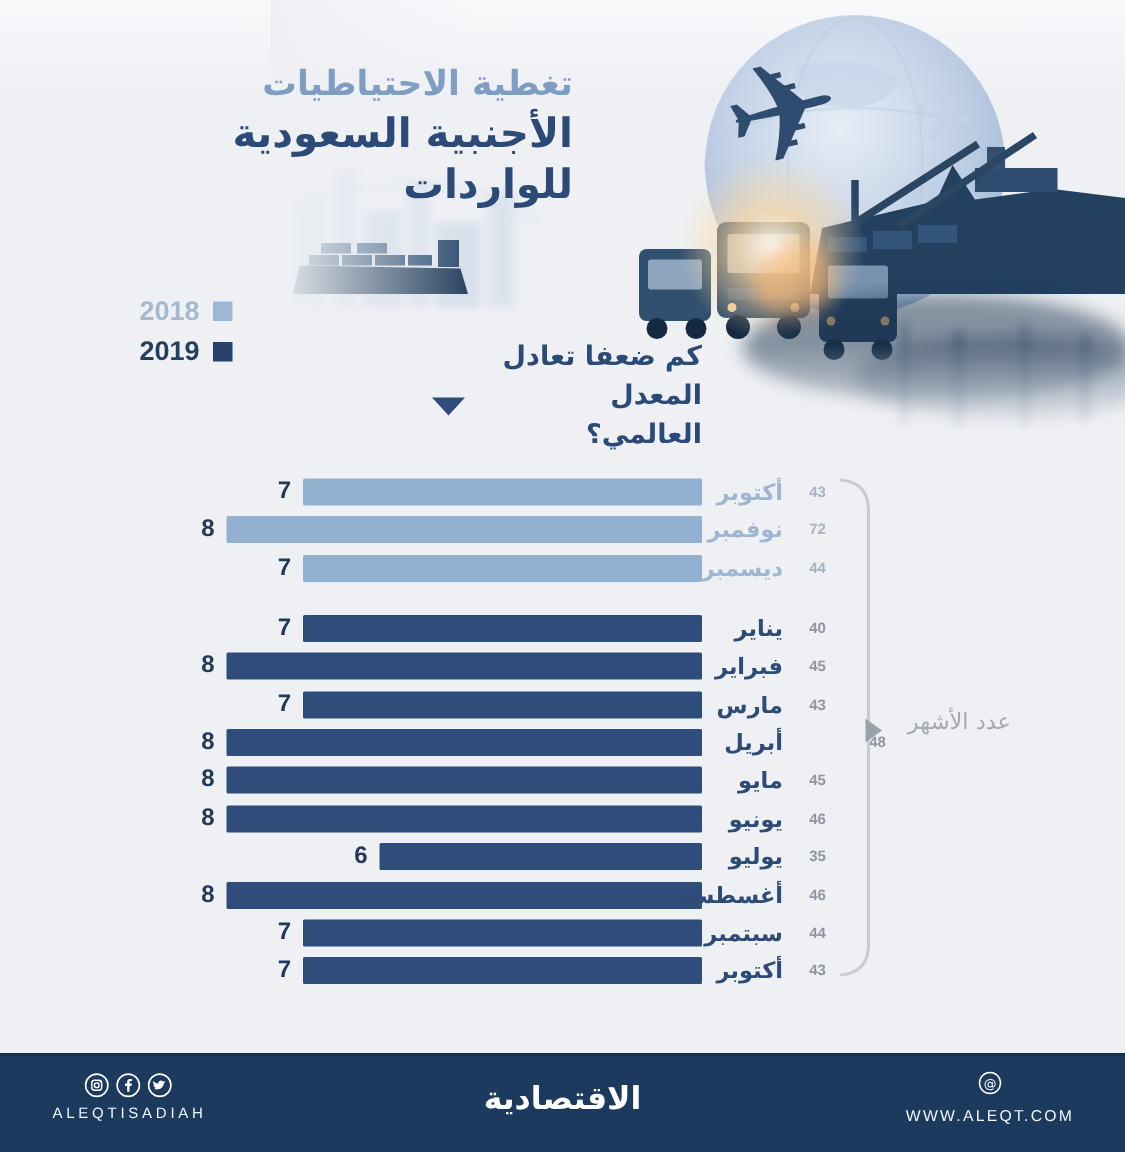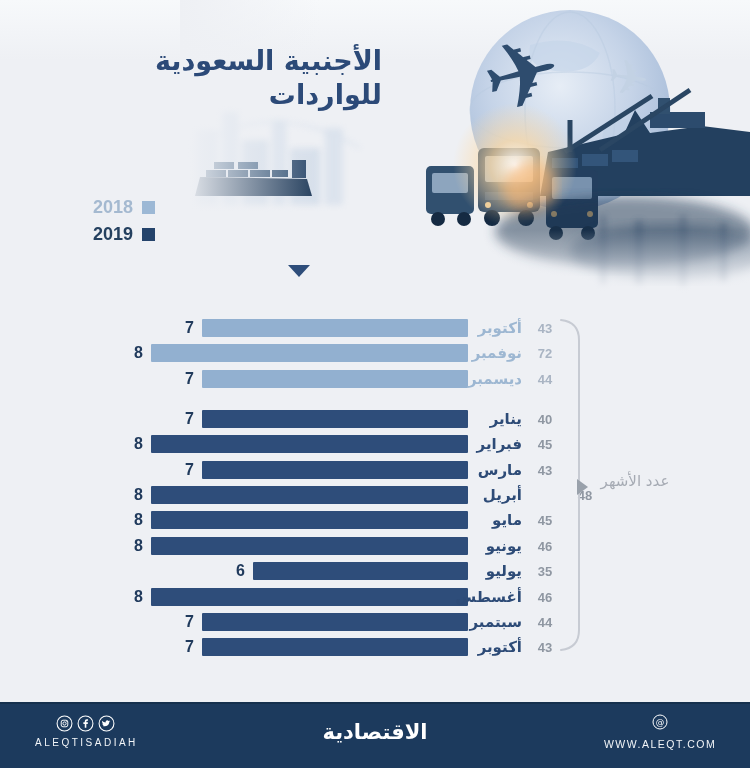--- a/index.html
+++ b/index.html
@@ -33,28 +33,28 @@
 
   
   .chart{position:absolute;left:0;top:0;width:750px;height:700px;}
   .chart-row{position:absolute;left:0;width:750px;height:20px;}
   .bar{position:absolute;right:282px;top:1px;height:18px;border-radius:1px;}
   .bar-value{position:absolute;top:0;height:20px;line-height:20px;
              font-family:"Liberation Sans",sans-serif;font-size:16px;font-weight:700;color:#203a5c;}
   .bar-month{position:absolute;left:460px;top:0;width:62px;height:20px;line-height:21px;
              text-align:right;direction:rtl;font-size:15px;font-weight:700;}
   .row-num{position:absolute;left:530px;top:0;width:30px;height:20px;line-height:21px;text-align:center;
-           font-family:"Liberation Sans",sans-serif;font-size:13px;font-weight:600;}
+           font-family:"Liberation Sans",sans-serif;font-size:10px;font-weight:600;}
 
   
   .bracket{position:absolute;left:556px;top:312px;}
   .side-arrow{position:absolute;left:577px;top:479px;width:0;height:0;
               border-top:8px solid transparent;border-bottom:8px solid transparent;
               border-left:11px solid #99a1ab;}
-  .side-label{position:absolute;left:596px;top:472px;width:78px;text-align:center;direction:rtl;
+  .side-label{position:absolute;left:596px;top:472px;width:78px;direction:rtl;
               font-size:15px;color:#a5aab3;}
 
   
   .footer{position:absolute;left:0;top:702px;width:750px;height:66px;background:#1c3a5d;
           border-top:2px solid #15304d;box-sizing:border-box;color:#fff;}
   .footer-left{position:absolute;left:35px;top:11px;width:100px;}
   .social-icons{display:flex;justify-content:center;gap:4px;}
   .social-icons svg{width:17px;height:17px;display:block;cursor:pointer;}
   .footer-handle{margin-top:5px;font-family:"Liberation Sans",sans-serif;font-size:10px;
                  letter-spacing:2.5px;color:#f2f5f8;}
@@ -186,34 +186,39 @@
         <rect x="500" y="215" width="6" height="72"></rect>
           <rect x="540" y="222" width="7" height="60"></rect>
       </g>
     </g>
 
     <rect x="0" y="0" width="140" height="300" fill="url(#fadeL)"></rect>
     <rect x="0" y="230" width="570" height="70" fill="url(#fadeB)"></rect>
   </svg>
 
   <div class="title-block">
+    <div class="title-line1">تغطية الاحتياطيات</div>
     <div class="title-line2">الأجنبية السعودية للواردات</div>
   </div>
 
   <div class="legend">
     <div class="legend-row">
       <span class="legend-year y2018">2018</span>
       <span class="legend-swatch" style="background: rgb(156, 184, 213);"></span>
     </div>
     <div class="legend-row">
       <span class="legend-year y2019">2019</span>
       <span class="legend-swatch" style="background: rgb(36, 67, 107);"></span>
     </div>
   </div>
 
+  <div class="question">
+    <div>كم ضعفا تعادل المعدل</div>
+    <div>العالمي؟</div>
+  </div>
   <div class="down-arrow"></div>
 
   <div class="chart">
       <div class="chart-row" style="top: 318px;">
       <span class="bar-value" style="right: 556px;">7</span>
       <div class="bar" style="width: 266px; background: rgb(146, 176, 208);"></div>
       <span class="bar-month" style="color: rgb(157, 183, 210);">أكتوبر</span>
       <span class="row-num" style="color: rgb(169, 180, 195);">43</span>
     </div>
       <div class="chart-row" style="top: 343.35px;">

